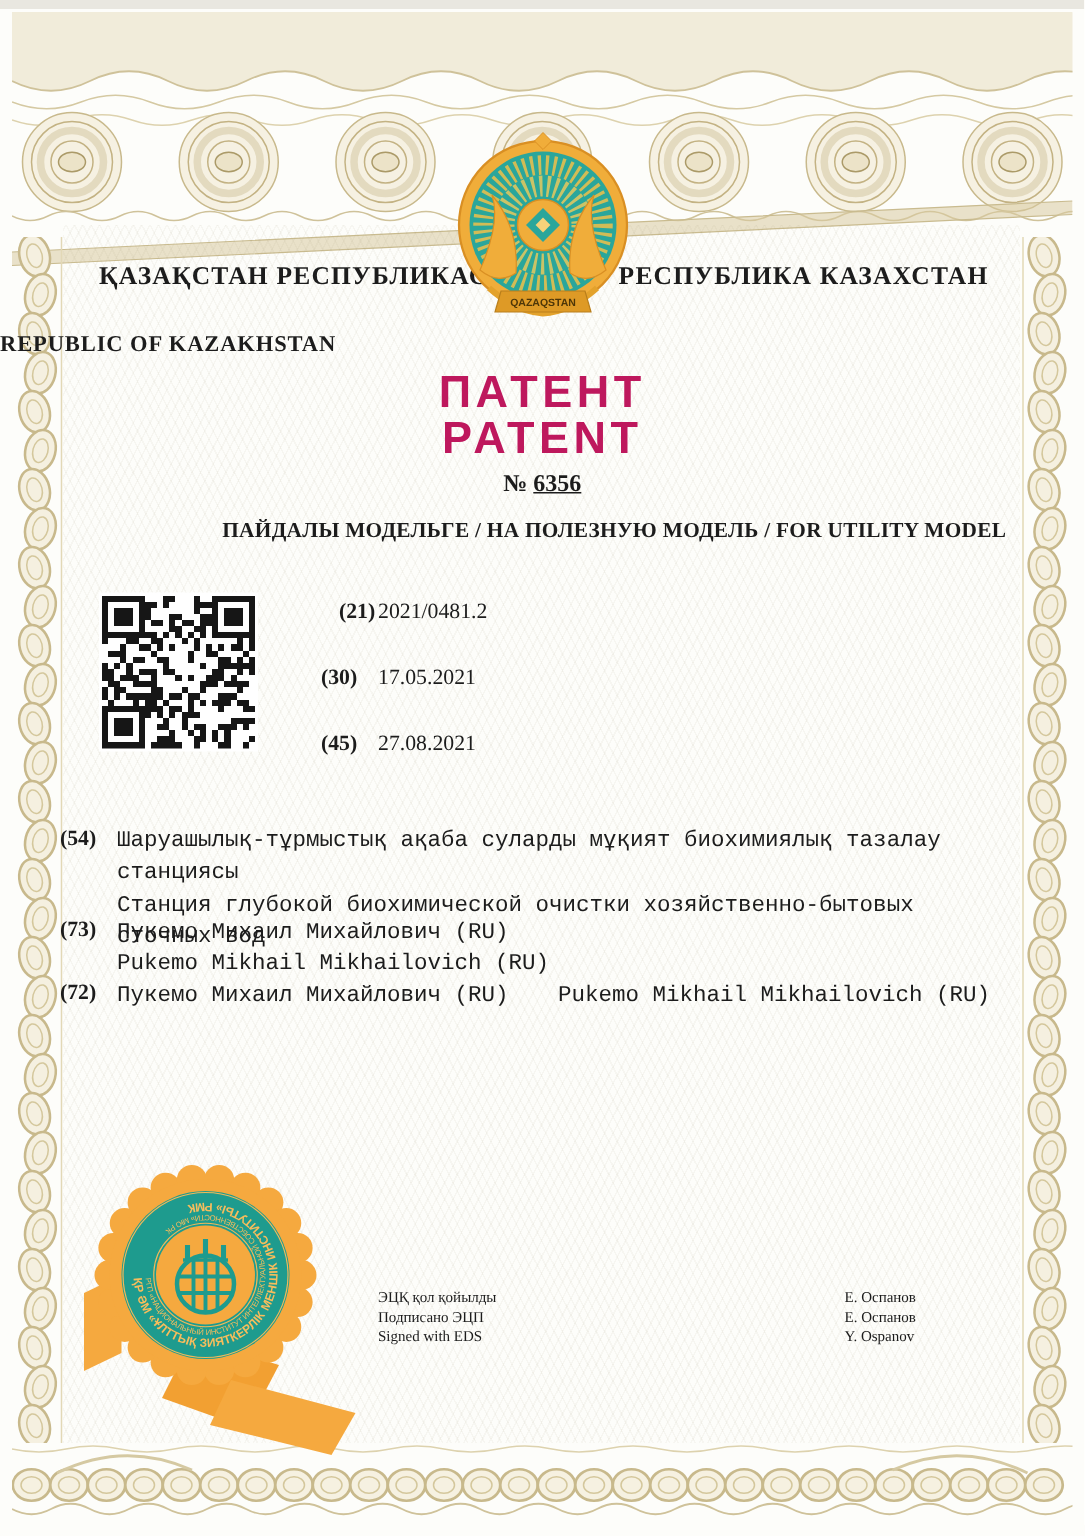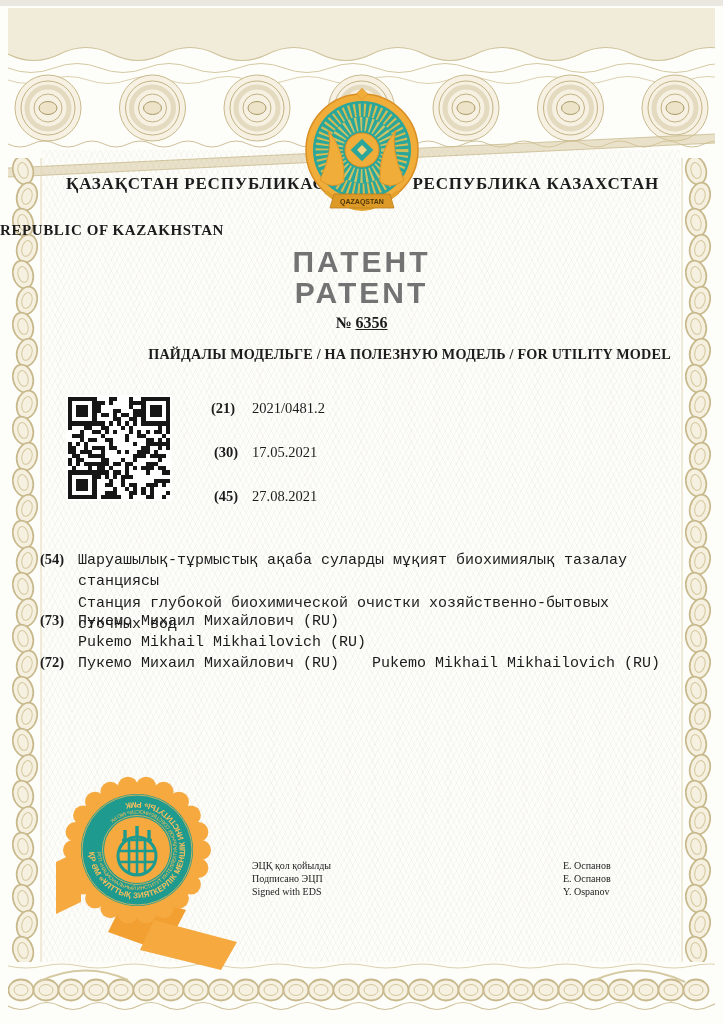--- a/index.html
+++ b/index.html
@@ -8,21 +8,21 @@
   .scan-edge-top{position:absolute;left:0;top:0;width:723px;height:6px;background:#e9e7e0;}
   .abs{position:absolute;}
   svg{display:block;}
   .watermark{position:absolute;left:42px;top:150px;width:638px;height:812px;opacity:.55;
      background:
        repeating-linear-gradient(63deg, rgba(168,158,128,.14) 0 1px, transparent 1px 5px),
        repeating-linear-gradient(-63deg, rgba(168,158,128,.14) 0 1px, transparent 1px 5px);}
   .country{font-weight:bold;font-size:17px;letter-spacing:.8px;white-space:nowrap;}
   .country-en{width:723px;font-weight:bold;font-size:15px;letter-spacing:.6px;}
   .patent-words{width:723px;text-align:center;font-family:"Liberation Sans",sans-serif;
-     font-weight:bold;font-size:30px;line-height:31px;letter-spacing:3px;color:#737373;}
+     font-weight:bold;font-size:30px;line-height:31px;letter-spacing:3px;color:#be185d;}
   .number-line{width:723px;text-align:center;font-weight:bold;font-size:16px;}
   .number-line .u{text-decoration:underline;}
   .kind-line{width:723px;text-align:center;font-weight:bold;font-size:14.2px;letter-spacing:.2px;padding-left:48px;}
   .fcode{font-weight:bold;font-size:14.5px;}
   .fval{font-size:14.5px;}
   .block{font-size:15px;line-height:1.42;font-family:Liberation Mono, monospace;}
   .sig{font-size:10px;line-height:1.28;}
   .dir{font-size:13px;line-height:1.3;}
   .qr-wrap{background:#fff;padding:2px;}
 </style>
@@ -608,21 +608,21 @@
         <rect x="10" y="24" width="1" height="1" fill="#161616"></rect>
         <rect x="11" y="24" width="1" height="1" fill="#161616"></rect>
         <rect x="12" y="24" width="1" height="1" fill="#161616"></rect>
         <rect x="15" y="24" width="1" height="1" fill="#161616"></rect>
         <rect x="19" y="24" width="1" height="1" fill="#161616"></rect>
         <rect x="20" y="24" width="1" height="1" fill="#161616"></rect>
         <rect x="23" y="24" width="1" height="1" fill="#161616"></rect>
       </svg>
   </div>
 
-  <div class="abs fcode" style="left:211px;top:400px">(21)</div>
+  <div class="abs fcode" style="left:226px;top:400px">(21)</div>
   <div class="abs fval" style="left:252px;top:400px">2021/0481.2</div>
   <div class="abs fcode" style="left:214px;top:444px">(30)</div>
   <div class="abs fval" style="left:252px;top:444px">17.05.2021</div>
   <div class="abs fcode" style="left:214px;top:488px">(45)</div>
   <div class="abs fval" style="left:252px;top:488px">27.08.2021</div>
 
   <div class="abs fcode" style="left:40px;top:551px">(54)</div>
   <div class="abs block" style="left:78px;top:550px;width:590px">
     <div>Шаруашылық-тұрмыстық ақаба суларды мұқият биохимиялық тазалау станциясы</div>
     <div>Станция глубокой биохимической очистки хозяйственно-бытовых сточных вод</div>

